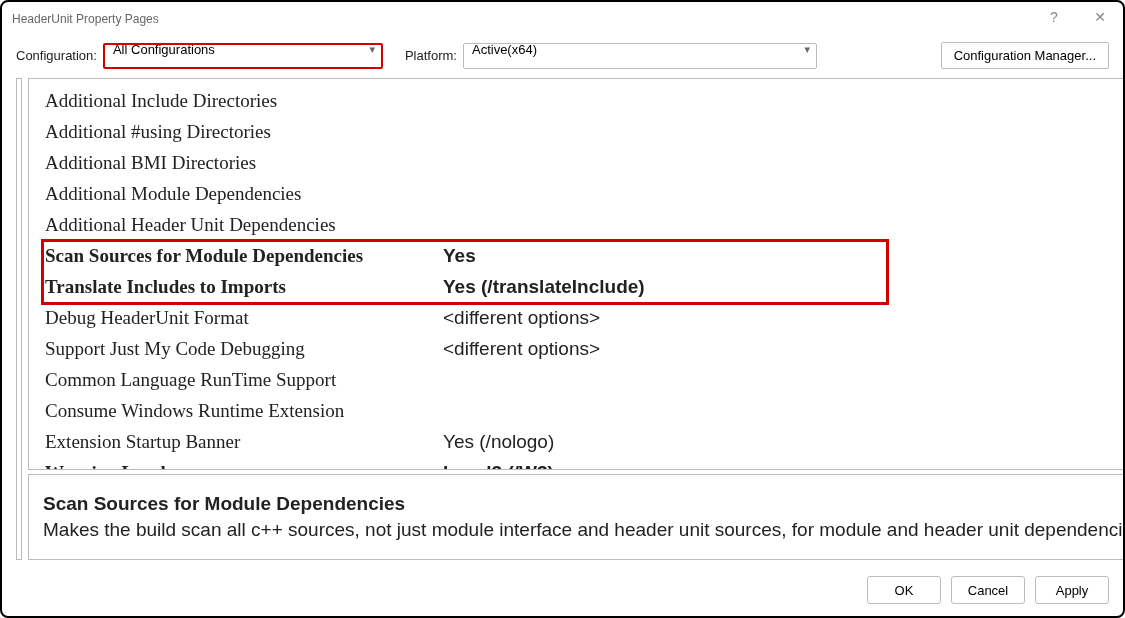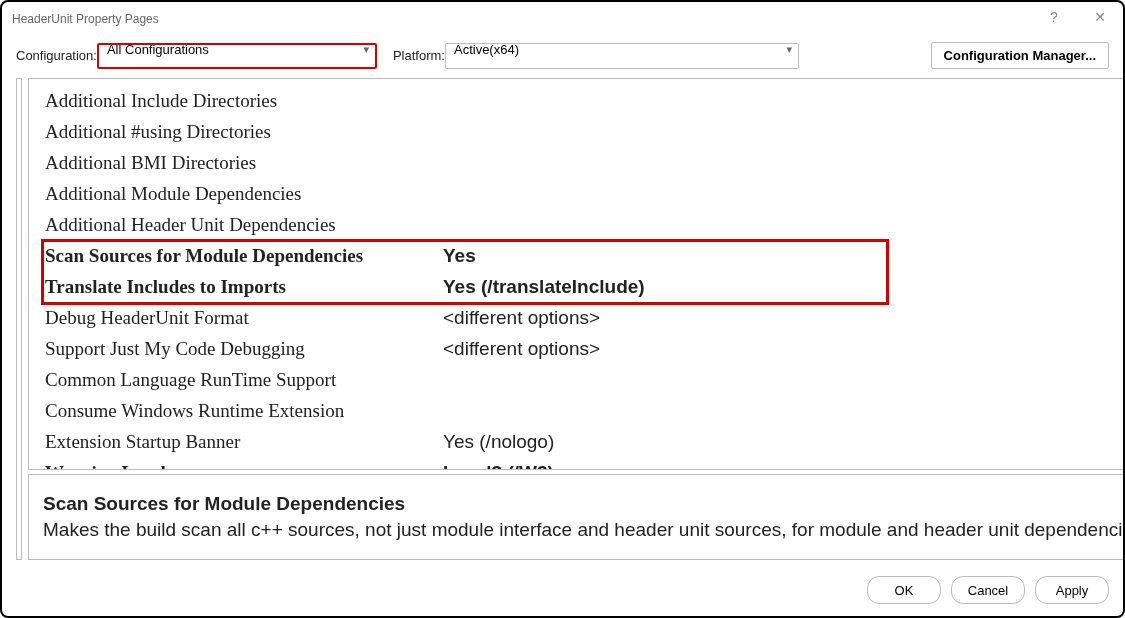--- a/index.html
+++ b/index.html
@@ -1,26 +1,26 @@
 <!DOCTYPE html>
 <html><head>
   <meta charset="utf-8">
   <style>
     * { margin: 0; padding: 0; box-sizing: border-box; font-family: "Segoe UI", Tahoma, sans-serif; }
     body { background: #fff; width: 1125px; height: 618px; overflow: hidden; border: 2px solid #000; border-radius: 8px; position: relative; }
     .titlebar { height: 34px; display: flex; align-items: center; padding-left: 10px; color: #666; font-size: 12px; position: relative; text-align: right; }
     .titlebar-controls { position: absolute; right: 0; top: 0; display: flex; }
     .titlebar-controls span { width: 46px; height: 30px; display: flex; align-items: center; justify-content: center; color: #888; font-size: 14px; cursor: pointer; }
-    .toprow { display: flex; align-items: center; padding: 6px 14px 8px 14px; font-size: 13px; }
+    .toprow { display: flex; align-items: center; gap: 6px; padding: 6px 14px 8px 14px; font-size: 13px; }
     .label { color: #222; }
     .select { border: 1px solid #bbb; padding: 4px 20px 16px 8px; border-radius: 2px; height: 26px; display: flex; align-items: center; position: relative; background: #fff; min-width: 100px; font-size: 13px; }
     .select::after { content: "▾"; position: absolute; right: 6px; color: #666; font-size: 11px; }
     .config-select { width: 280px; border: 2px solid #d40000; }
     .platform-select { width: 354px; }
-    .cfgmgr-btn { border: 1px solid #bbb; padding: 5px 12px; border-radius: 2px; font-size: 13px; background: #fff; margin-left: auto; font-weight: bold; }
+    .cfgmgr-btn { border: 1px solid #bbb; padding: 5px 12px; border-radius: 2px; font-size: 13px; background: #fff; margin-left: auto; }
     .content { position: absolute; top: 76px; left: 14px; right: 14px; bottom: 56px; display: flex; gap: 6px; }
     .sidebar { width: 196px; border: 1px solid #bbb; padding: 4px 0 0 4px; font-size: 13px; color: #222; overflow: hidden; }
     .tree-item { padding: 2px 4px 2px 4px; display: flex; align-items: center; gap: 4px; white-space: nowrap; cursor: default; }
     .tree-item.l0 { padding-left: 4px; }
     .tree-item.l1 { padding-left: 28px; }
     .tree-item.l2 { padding-left: 52px; }
     .tree-item.l1c { padding-left: 16px; }
     .tree-item.l0c { padding-left: 26px; }
     .tree-item.selected { background: #e0e0e0; }
     .sidebar-scrollbar { border-top: 1px solid #ccc; margin-top: 6px; margin-right: 4px; }
@@ -29,21 +29,21 @@
     .propgrid-inner { padding: 6px 0 0 16px; }
     .prop-row { display: flex; height: 31px; align-items: center; font-size: 19px; color: #222; }
     .prop-label { width: 394px; white-space: nowrap; font-family: Liberation Serif, serif; }
     .prop-val { flex: 1; white-space: nowrap; padding-left: 4px; }
     .bold { font-weight: 700; }
     .redbox { position: absolute; border: 3px solid #d40000; pointer-events: none; }
     .desc-panel { border: 1px solid #bbb; padding: 10px 14px; font-size: 19px; color: #222; height: 86px; display: flex; flex-direction: column; justify-content: center; }
     .desc-title { font-weight: 700; margin-bottom: 4px; }
     .desc-text { white-space: nowrap; overflow: hidden; text-overflow: ellipsis; width: 100%; }
     .footer { position: absolute; bottom: 12px; right: 14px; display: flex; gap: 10px; }
-    .footer button { border: 1px solid #bbb; background: #fff; border-radius: 12px; width: 74px; height: 28px; font-size: 13px; cursor: pointer; }
+    .footer button { border: 1px solid #bbb; background: #fff; border-radius: 3px; width: 74px; height: 28px; font-size: 13px; cursor: pointer; }
   </style>
 </head>
 <body>
 
 <div class="titlebar">
   <span>HeaderUnit Property Pages</span>
   <div class="titlebar-controls">
     <span>?</span>
     <span>✕</span>
   </div>

